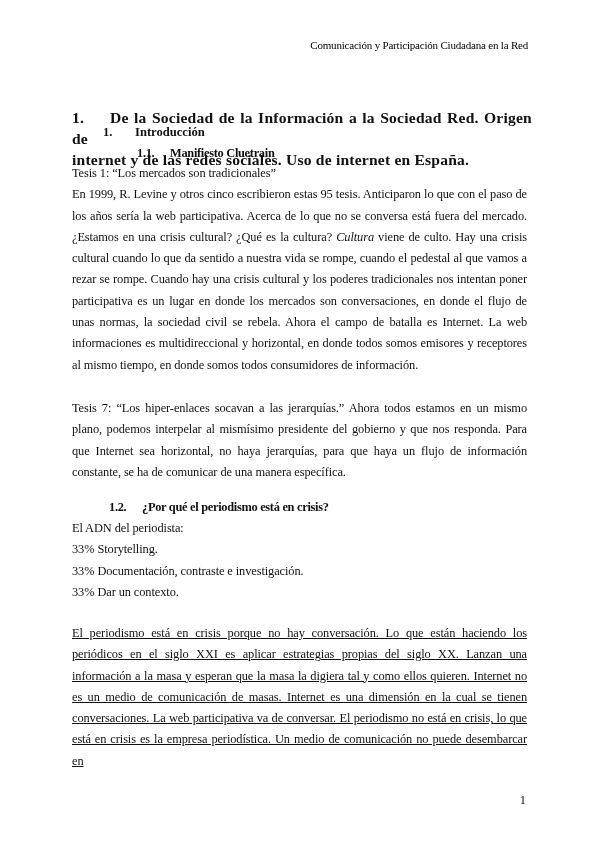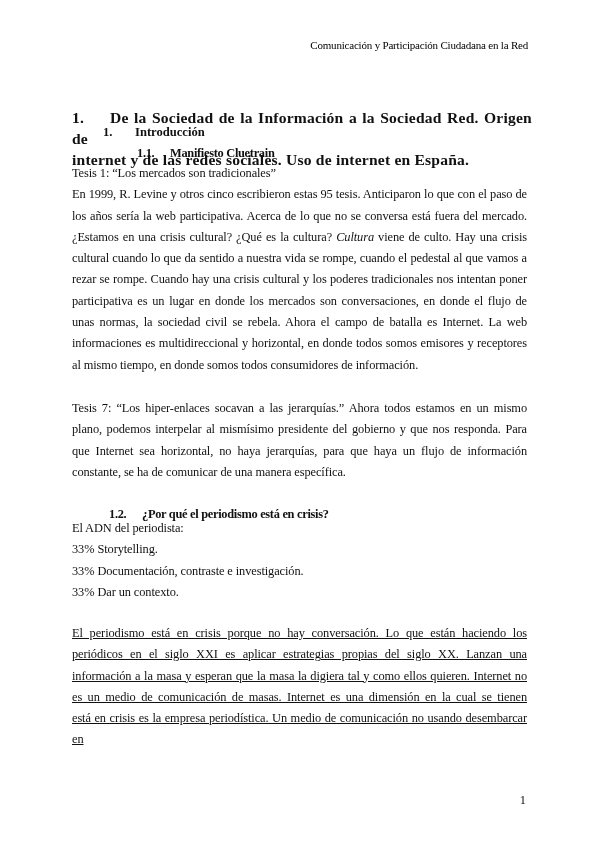--- a/index.html
+++ b/index.html
@@ -54,33 +54,34 @@
     <span class="l">al mismo tiempo, en donde somos todos consumidores de información.</span>
   </div>
 
   <div class="para" style="top:398px;">
     <span class="j">Tesis 7: “Los hiper-enlaces socavan a las jerarquías.” Ahora todos estamos en un mismo</span>
     <span class="j">plano, podemos interpelar al mismísimo presidente del gobierno y que nos responda. Para</span>
     <span class="j">que Internet sea horizontal, no haya jerarquías, para que haya un flujo de información</span>
     <span class="l">constante, se ha de comunicar de una manera específica.</span>
   </div>
 
-  <div class="h3" style="top:500px;margin-top:7px;">
+  <div class="h3" style="top:500px;">
     <span class="num">1.2.</span><span>¿Por qué el periodismo está en crisis?</span>
   </div>
 
   <div class="para" style="top:518px;">
     <span class="l">El ADN del periodista:</span>
     <span class="l">33% Storytelling.</span>
     <span class="l">33% Documentación, contraste e investigación.</span>
     <span class="l">33% Dar un contexto.</span>
   </div>
 
   <div class="para" style="top:623px;text-decoration:underline;">
     <span class="j">El periodismo está en crisis porque no hay conversación. Lo que están haciendo los</span>
     <span class="j">periódicos en el siglo XXI es aplicar estrategias propias del siglo XX. Lanzan una</span>
     <span class="j">información a la masa y esperan que la masa la digiera tal y como ellos quieren. Internet no</span>
     <span class="j">es un medio de comunicación de masas. Internet es una dimensión en la cual se tienen</span>
-    <span class="j">está en crisis es la empresa periodística. Un medio de comunicación no usando desembarcar en</span>
+    <span class="j">conversaciones. La web participativa va de conversar. El periodismo no está en crisis, lo que</span>
+    <span class="j">está en crisis es la empresa periodística. Un medio de comunicación no puede desembarcar en</span>
   </div>
 
   <div class="page-number">1</div>
 </div>
 
 </body></html>

